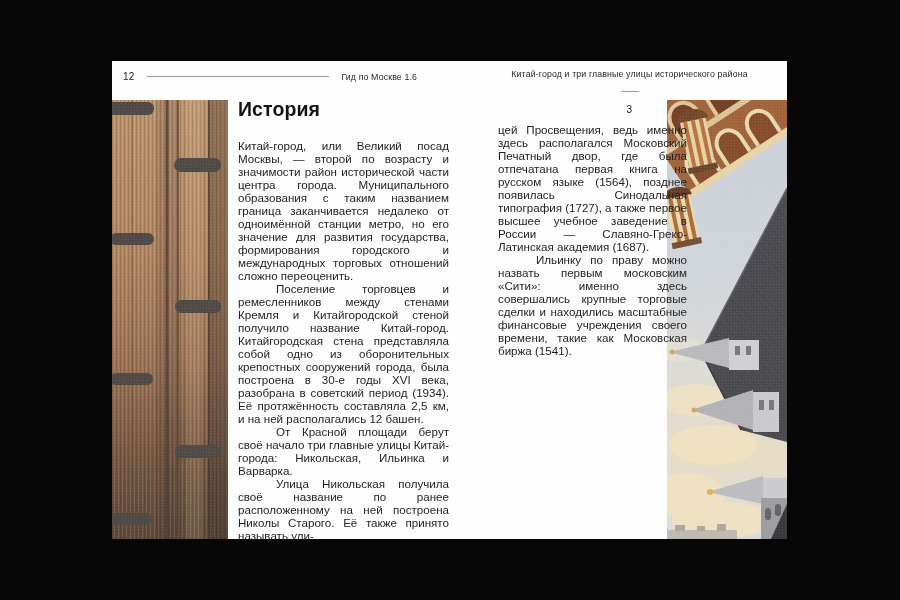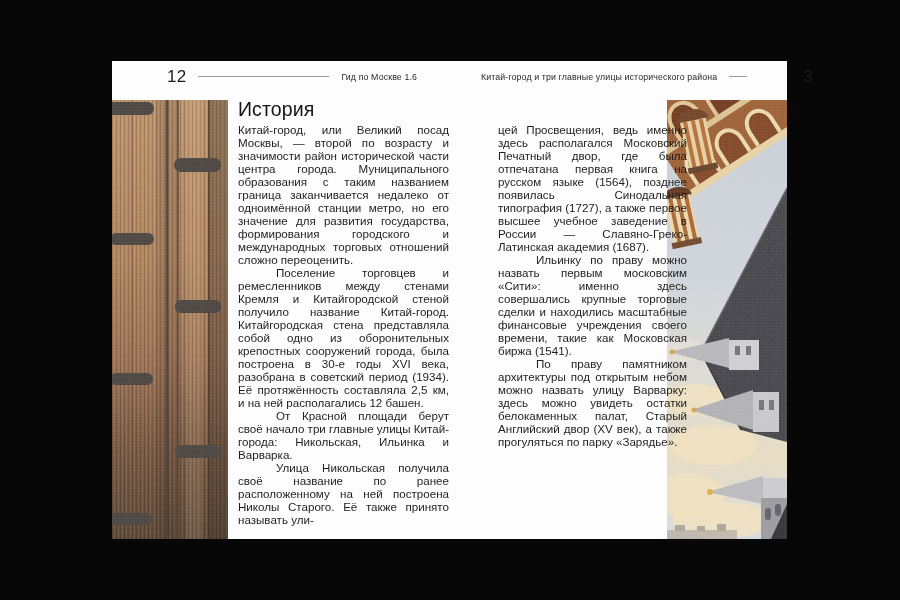--- a/index.html
+++ b/index.html
@@ -8,37 +8,37 @@
     background:#070707;
     font-family:"Liberation Sans","DejaVu Sans",sans-serif;
   }
   .spread{
     position:absolute;left:112px;top:61px;width:675px;height:478px;
     background:#fdfdfd;
   }
   
   .hdr{position:absolute;display:flex;align-items:center;gap:12px;height:15px;color:#242424;}
   .hdr-left{left:11px;top:8px;width:294px;}
-  .hdr-right{left:369px;top:8px;width:297px;}
-  .hdr .num{font-size:17px;letter-spacing:.2px;color:#1a1a1a;white-space:nowrap;margin-left:44px;}
+  .hdr-right{left:369px;top:8px;width:297px;flex-direction:column;}
+  .hdr .num{font-size:10px;letter-spacing:.2px;color:#1a1a1a;white-space:nowrap;}
   .hdr .small{font-size:8.8px;letter-spacing:.12px;white-space:nowrap;color:#2a2a2a;}
   .rule{flex:1;height:0;border-top:1px solid #9b9b9b;min-width:18px;}
   
   .heading{
     position:absolute;left:126px;top:36px;margin:0;
-    font-size:19.5px;line-height:24px;font-weight:400;color:#141414;letter-spacing:.1px;text-align:right;
+    font-size:19.5px;line-height:24px;font-weight:700;color:#141414;letter-spacing:.1px;text-align:right;
   }
   .textcol{
     position:absolute;top:62px;
     font-size:11.6px;line-height:13px;color:#1f1f1f;
     text-align:justify;hyphens:auto;-webkit-hyphens:auto;
   }
   .textcol p{margin:0;padding:0;}
   .textcol p + p{text-indent:38px;}
-  .col1{left:126px;width:211px;}
+  .col1{left:126px;width:211px;margin-top:16px;}
   .col2{left:386px;width:189px;}
   
   .photo{position:absolute;top:39px;overflow:hidden;}
   .photo svg{display:block;width:100%;height:100%;}
   .photo-left{left:0;width:116px;height:439px;}
   .photo-right{left:555px;width:120px;height:439px;}
 </style>
 </head>
 <body>
 
@@ -200,16 +200,15 @@
   <h1 class="heading">История</h1>
   <div class="textcol col1" id="col1" lang="ru">
       <p>Китай-город, или Великий посад Москвы, — второй по возрасту и значимости район исторической части центра города. Муниципального образования с таким названием граница заканчивается недалеко от одноимённой станции метро, но его значение для развития государства, формирования городского и международных торговых отношений сложно переоценить.</p>
       <p>Поселение торговцев и ремесленников между стенами Кремля и Китайгородской стеной получило название Китай-город. Китайгородская стена представляла собой одно из оборонительных крепостных сооружений города, была построена в 30-е годы XVI века, разобрана в советский период (1934). Её протяжённость составляла 2,5 км, и на ней располагались 12 башен.</p>
       <p>От Красной площади берут своё начало три главные улицы Китай-города: Никольская, Ильинка и Варварка.</p>
       <p>Улица Никольская получила своё название по ранее расположенному на ней построена Николы Старого. Её также принято называть ули-</p>
     </div>
   <div class="textcol col2" id="col2" lang="ru">
       <p>цей Просвещения, ведь именно здесь располагался Московский Печатный двор, где была отпечатана первая книга на русском языке (1564), позднее появилась Синодальная типография (1727), а также первое высшее учебное заведение в России — Славяно-Греко-Латинская академия (1687).</p>
       <p>Ильинку по праву можно назвать первым московским «Сити»: именно здесь совершались крупные торговые сделки и находились масштабные финансовые учреждения своего времени, такие как Московская биржа (1541).</p>
-      <p>По праву памятником архитектуры под открытым небом можно назвать улицу Варварку: здесь можно увидеть остатки белокаменных палат, Старый Английский двор (XV век), а также прогуляться по парку «Зарядье».</p>
     </div>
 
 </div>
 
 </body></html>

